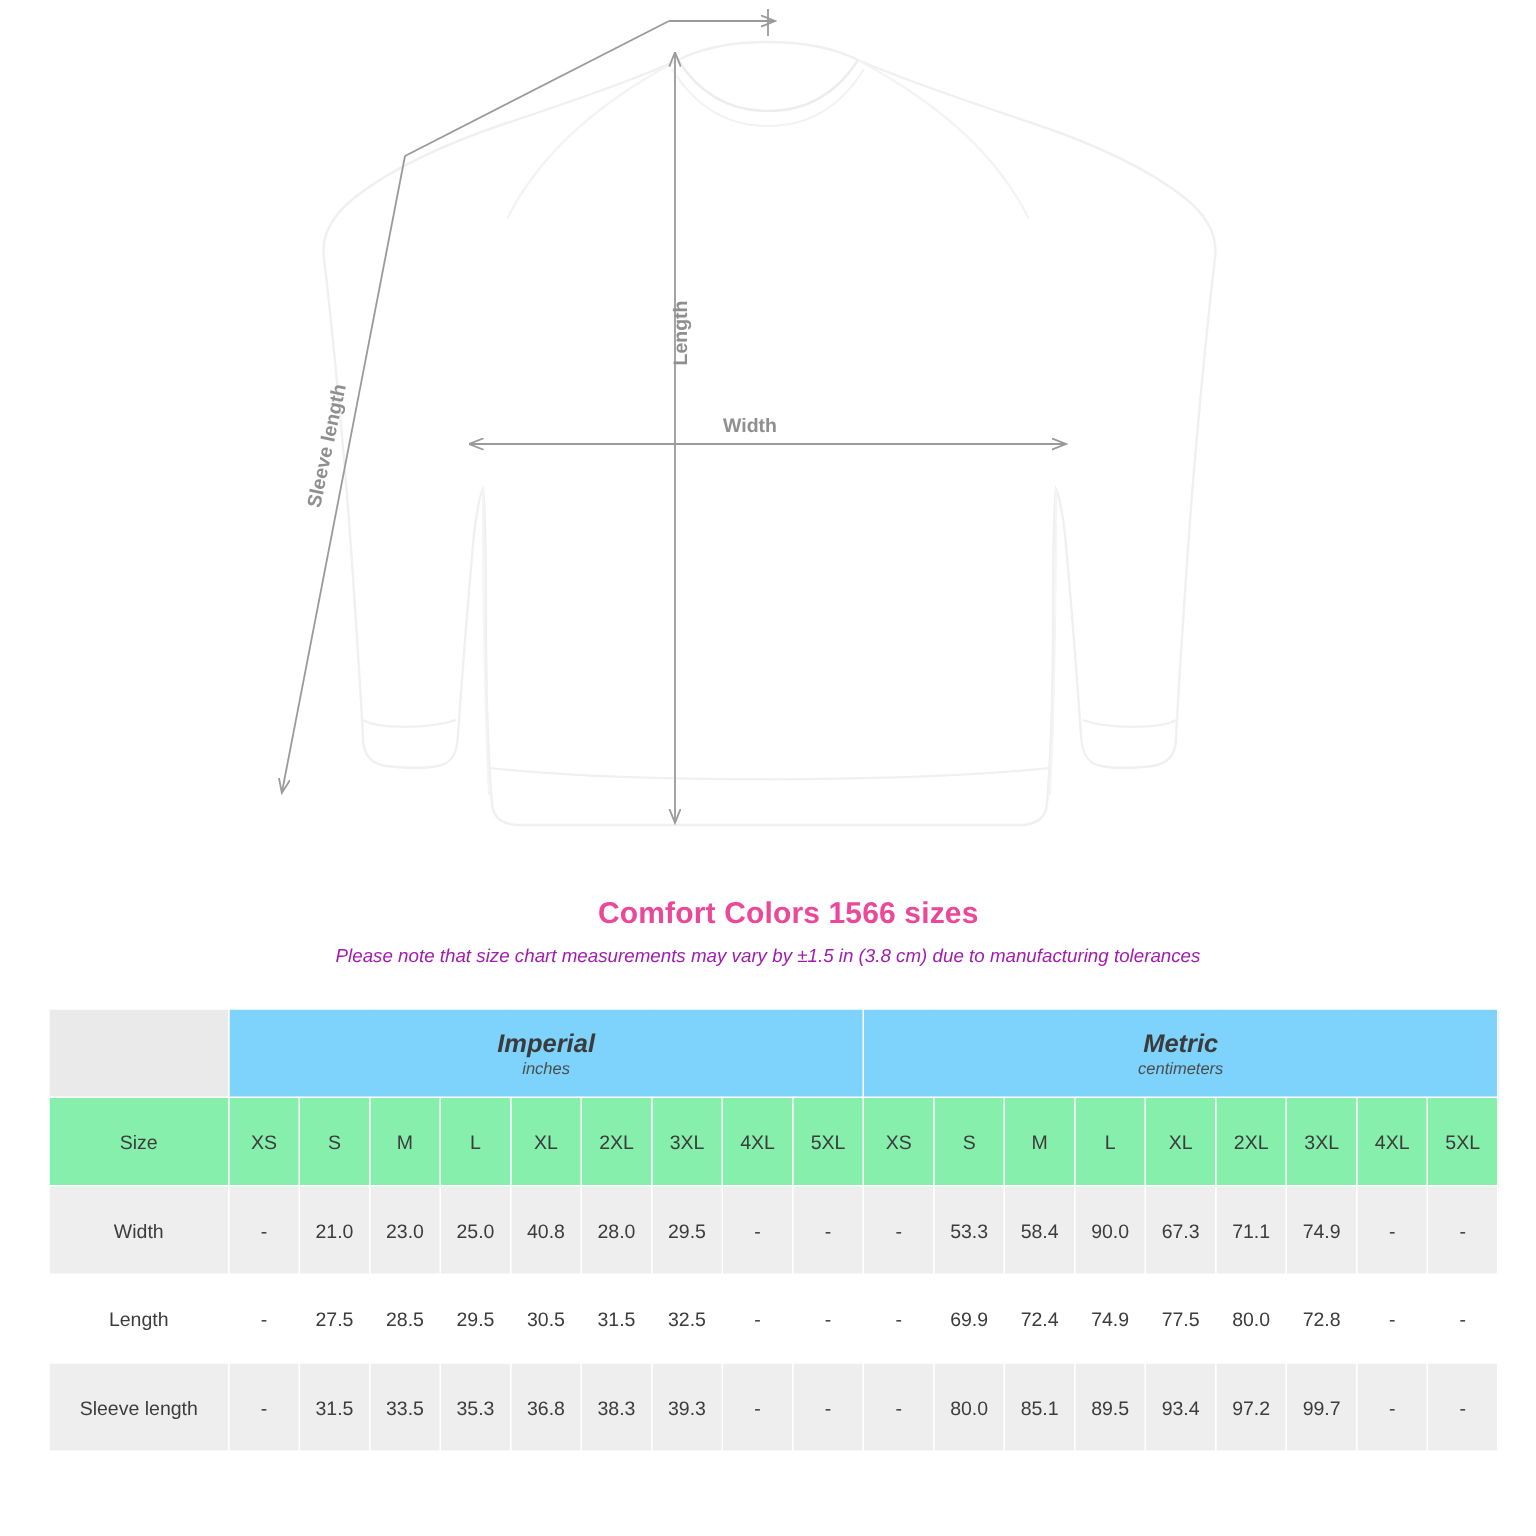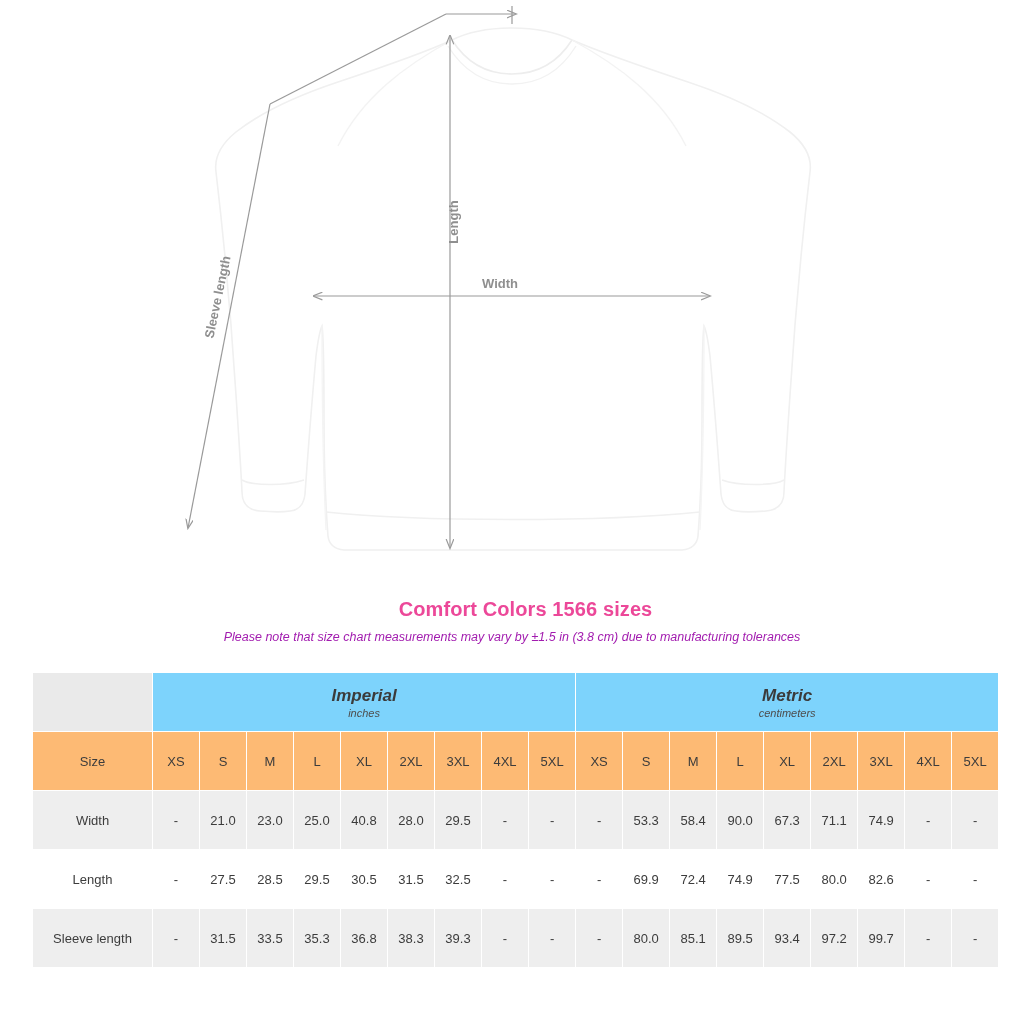--- a/index.html
+++ b/index.html
@@ -80,21 +80,21 @@
     color: #3b3b3b;
     line-height: 1.25;
   }
   .unit-sub {
     font-size: 11px;
     font-style: italic;
     font-weight: normal;
     color: #4d4d4d;
   }
   .hdr-row td {
-    background: #fdba74;
+    background: #86efac;
     font-size: 13px;
     font-weight: bold;
     color: #3c3c3c;
     height: 58px;
   }
   .hdr-row td.rowlabel-head {
     font-weight: bold;
   }
   tr.shade td { background: #eeeeee; }
   tr.plain td { background: #ffffff; }
@@ -270,21 +270,21 @@
         <td>31.5</td>
         <td>32.5</td>
         <td>-</td>
         <td>-</td>
         <td>-</td>
         <td>69.9</td>
         <td>72.4</td>
         <td>74.9</td>
         <td>77.5</td>
         <td>80.0</td>
-        <td>82.6</td>
+        <td>72.8</td>
         <td>-</td>
         <td>-</td>
       </tr>
 
       <tr class="shade">
         <td class="rowlabel">Sleeve length</td>
         <td>-</td>
         <td>31.5</td>
         <td>33.5</td>
         <td>35.3</td>

